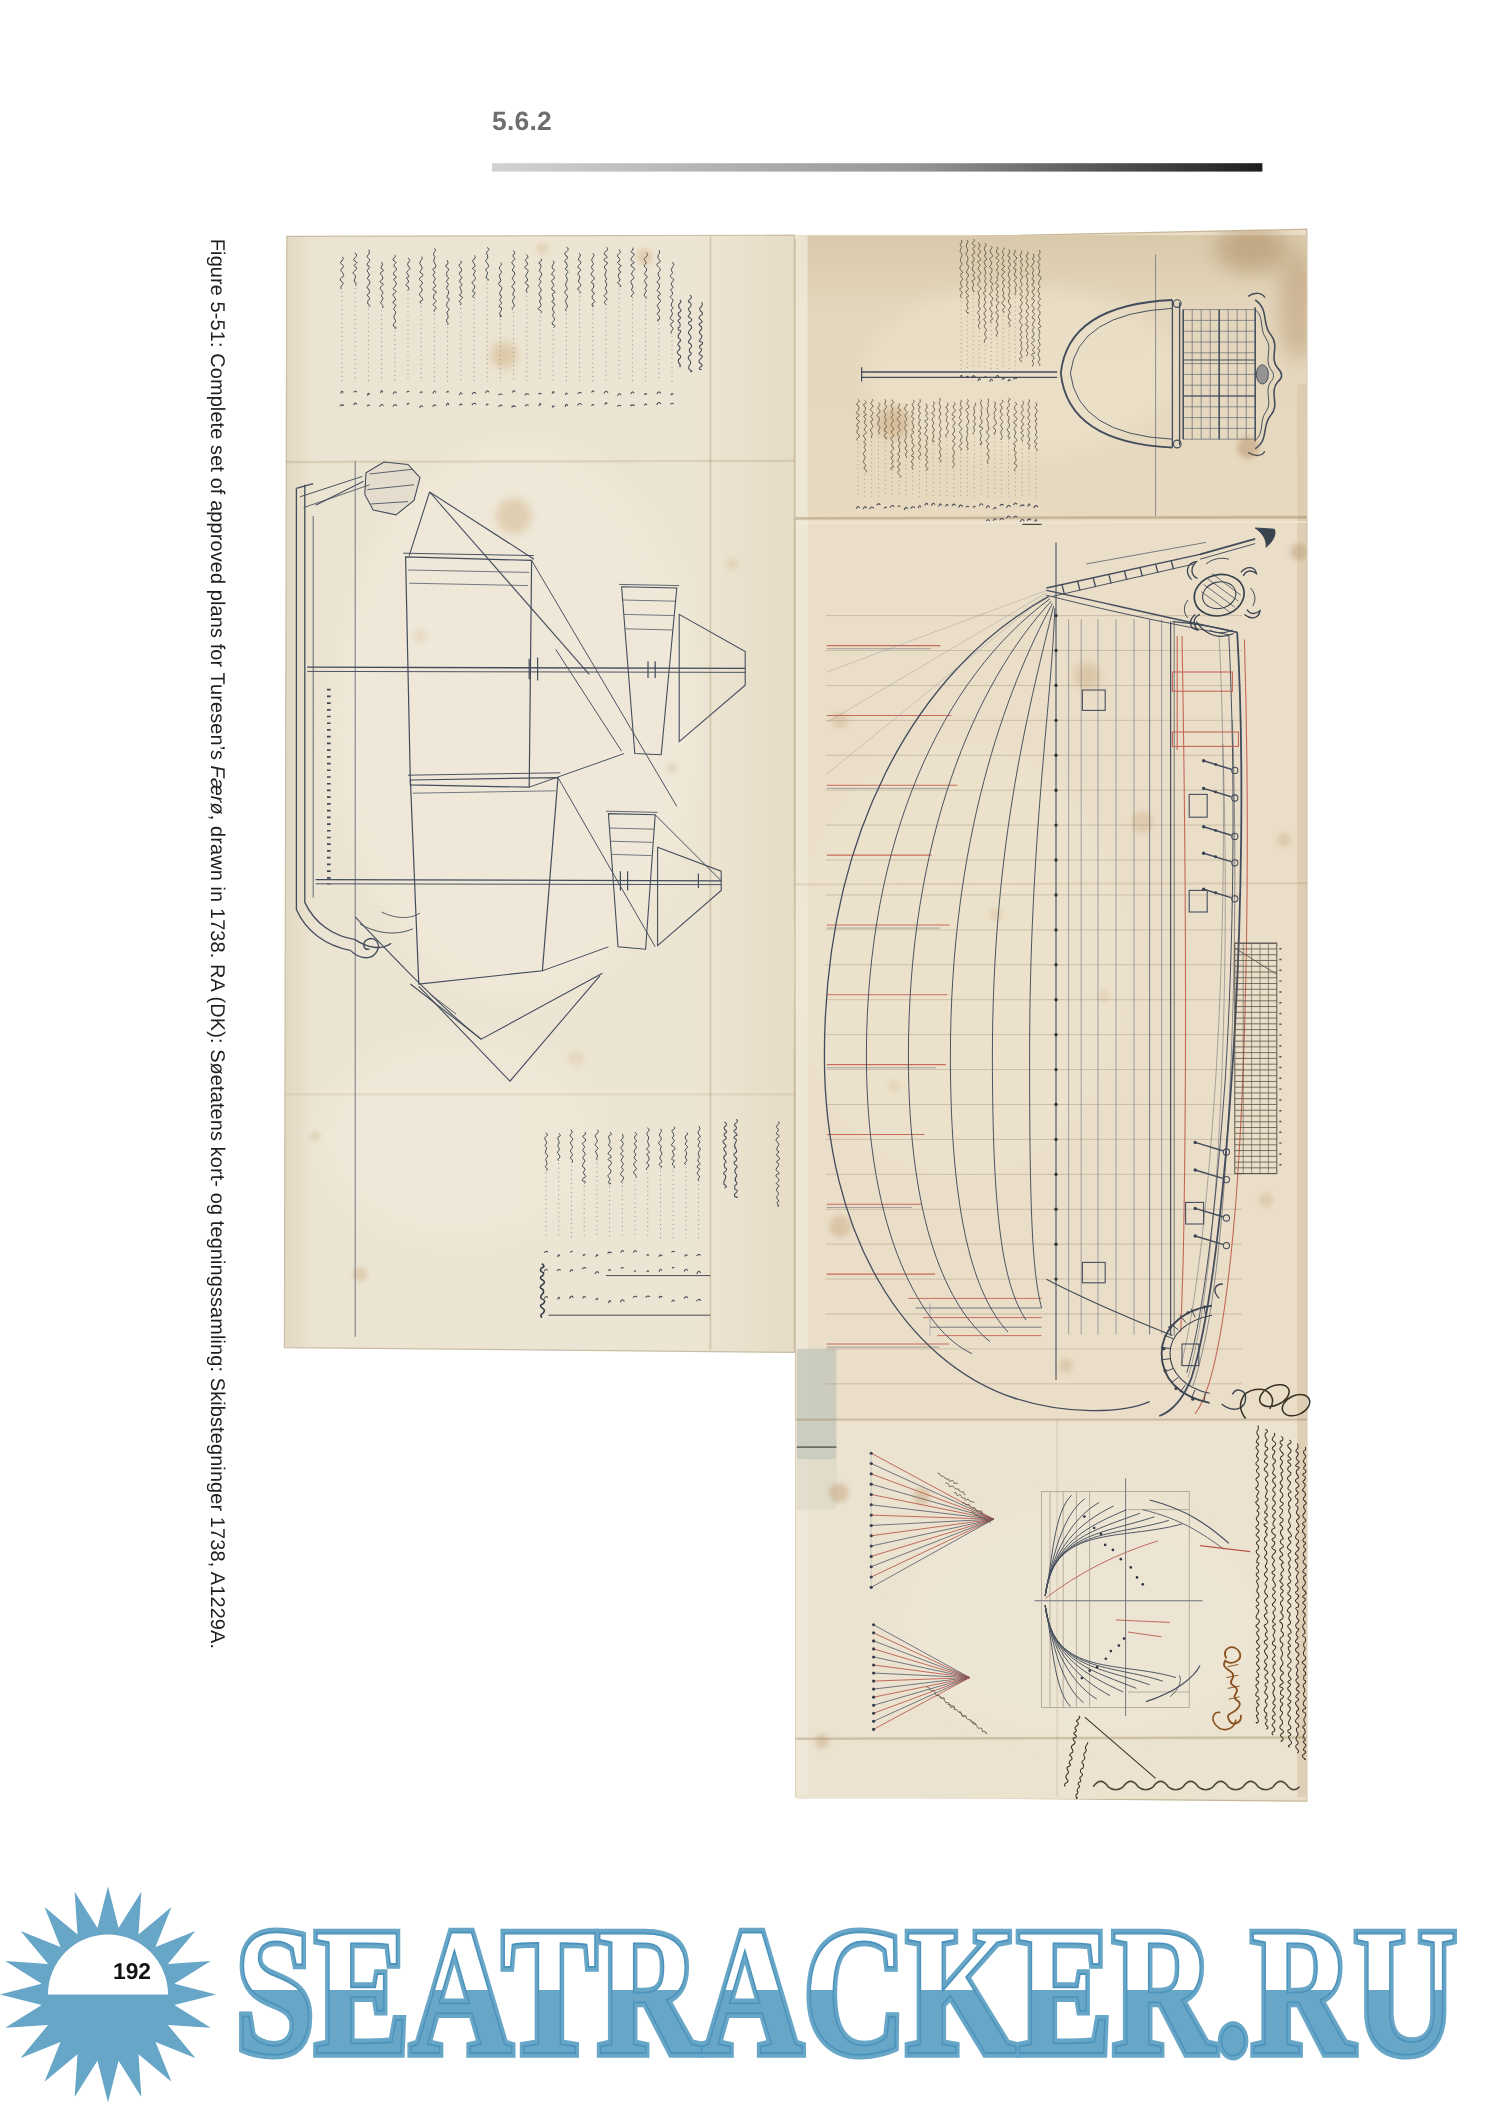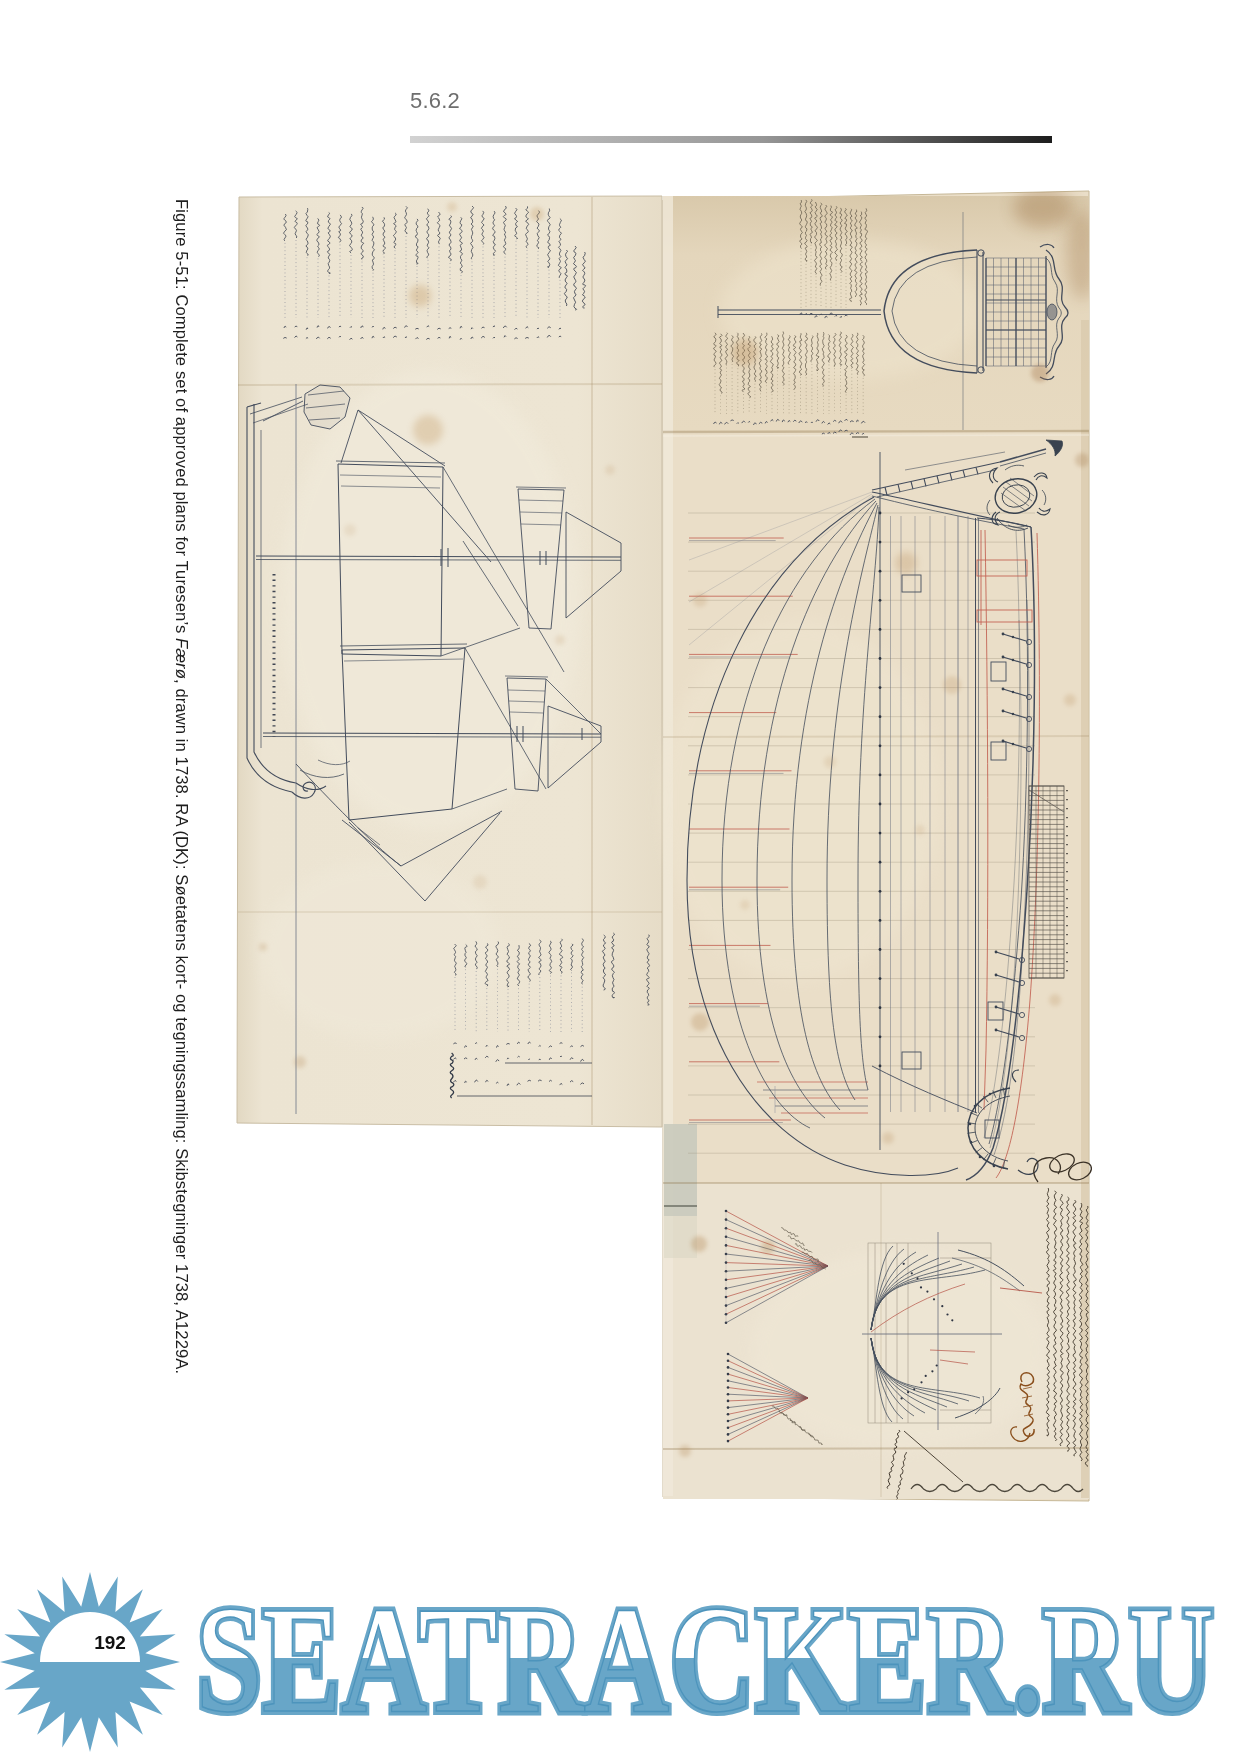--- a/index.html
+++ b/index.html
@@ -1,18 +1,18 @@
 <!DOCTYPE html>
 <html><head>
 <meta charset="utf-8">
 <style>
 html,body { margin:0; padding:0; }
 body { width:1240px; height:1754px; background:#ffffff; position:relative;
        font-family:"Liberation Sans", sans-serif; overflow:hidden; }
-.hdr { position:absolute; left:410px; top:88px; font-size:22px; font-weight:normal;
+.hdr { position:absolute; left:410px; top:88px; font-size:22px; font-weight:bold;
         color:#6e6e6e; letter-spacing:0.2px; }
 .rule { position:absolute; left:410px; top:136px; width:642px; height:7px;
          background:linear-gradient(to right,#d2d2d2,#969696 55%,#1d1d1d); }
 .cap { position:absolute; left:191px; top:199px; font-size:16.6px; color:#1e1e1e;
         white-space:nowrap; transform:rotate(90deg); transform-origin:0 0;
         letter-spacing:0.1px; }
 svg.main { position:absolute; left:0; top:0; }
 </style>
 </head>
 <body>

